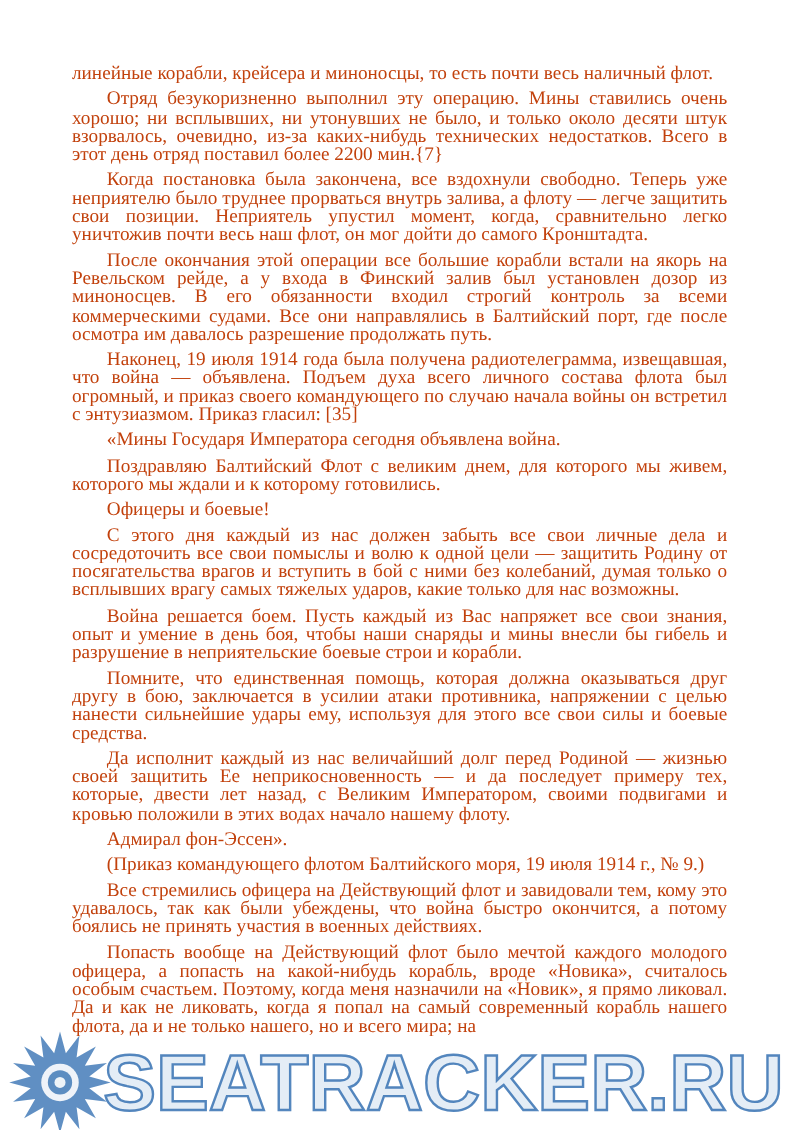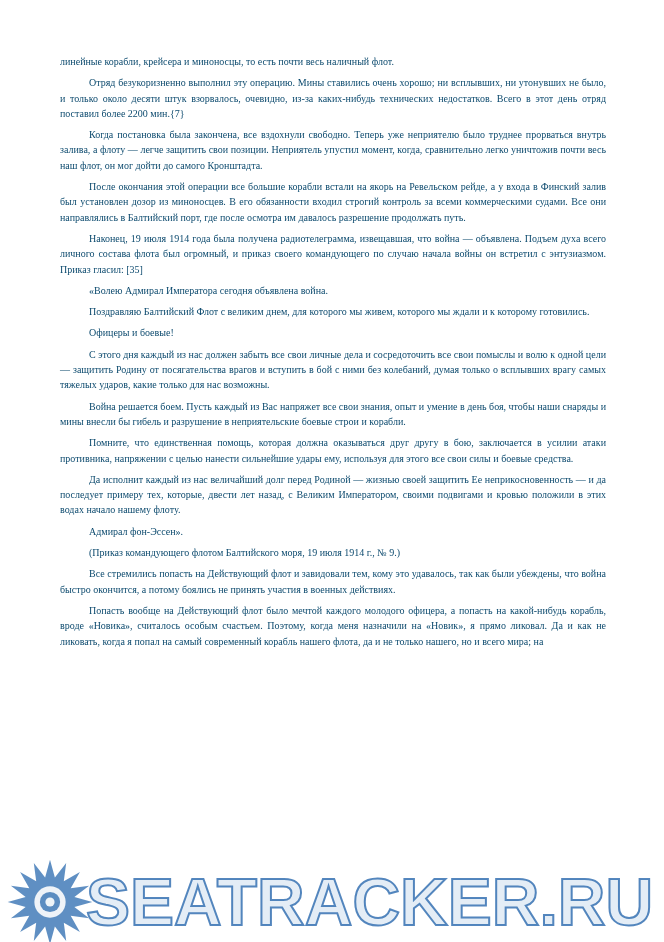--- a/index.html
+++ b/index.html
@@ -10,23 +10,23 @@
     height: 942px;
     background: #ffffff;
     overflow: hidden;
     font-family: "Liberation Serif", serif;
   }
   .text-block {
     position: absolute;
     left: 60px;
     top: 54px;
     width: 546px;
-    font-size: 10px;
+    font-size: 16px;
     line-height: 15.3px;
-    color: #0c4a6e;
+    color: #c2410c;
     text-align: justify;
   }
   .text-block p {
     margin: 0 0 6px 0;
     text-indent: 29px;
   }
   .text-block p.no-indent { text-indent: 0; }
 
   
   .watermark {
@@ -72,30 +72,30 @@
 <body>
 
 <div class="page">
 
   <div class="text-block">
     <p class="no-indent">линейные корабли, крейсера и миноносцы, то есть почти весь наличный флот.</p>
     <p>Отряд безукоризненно выполнил эту операцию. Мины ставились очень хорошо; ни всплывших, ни утонувших не было, и только около десяти штук взорвалось, очевидно, из-за каких-нибудь технических недостатков. Всего в этот день отряд поставил более 2200 мин.{7}</p>
     <p>Когда постановка была закончена, все вздохнули свободно. Теперь уже неприятелю было труднее прорваться внутрь залива, а флоту — легче защитить свои позиции. Неприятель упустил момент, когда, сравнительно легко уничтожив почти весь наш флот, он мог дойти до самого Кронштадта.</p>
     <p>После окончания этой операции все большие корабли встали на якорь на Ревельском рейде, а у входа в Финский залив был установлен дозор из миноносцев. В его обязанности входил строгий контроль за всеми коммерческими судами. Все они направлялись в Балтийский порт, где после осмотра им давалось разрешение продолжать путь.</p>
     <p>Наконец, 19 июля 1914 года была получена радиотелеграмма, извещавшая, что война — объявлена. Подъем духа всего личного состава флота был огромный, и приказ своего командующего по случаю начала войны он встретил с энтузиазмом. Приказ гласил: [35]</p>
-    <p>«Волею Адмирал Императора сегодня объявлена война.</p>
+    <p>«Мины Государя Императора сегодня объявлена война.</p>
     <p>Поздравляю Балтийский Флот с великим днем, для которого мы живем, которого мы ждали и к которому готовились.</p>
     <p>Офицеры и боевые!</p>
     <p>С этого дня каждый из нас должен забыть все свои личные дела и сосредоточить все свои помыслы и волю к одной цели — защитить Родину от посягательства врагов и вступить в бой с ними без колебаний, думая только о всплывших врагу самых тяжелых ударов, какие только для нас возможны.</p>
     <p>Война решается боем. Пусть каждый из Вас напряжет все свои знания, опыт и умение в день боя, чтобы наши снаряды и мины внесли бы гибель и разрушение в неприятельские боевые строи и корабли.</p>
     <p>Помните, что единственная помощь, которая должна оказываться друг другу в бою, заключается в усилии атаки противника, напряжении с целью нанести сильнейшие удары ему, используя для этого все свои силы и боевые средства.</p>
     <p>Да исполнит каждый из нас величайший долг перед Родиной — жизнью своей защитить Ее неприкосновенность — и да последует примеру тех, которые, двести лет назад, с Великим Императором, своими подвигами и кровью положили в этих водах начало нашему флоту.</p>
     <p>Адмирал фон-Эссен».</p>
     <p>(Приказ командующего флотом Балтийского моря, 19 июля 1914 г., № 9.)</p>
-    <p>Все стремились попасть на Действующий флот и завидовали тем, кому это удавалось, так как были убеждены, что война быстро окончится, а потому боялись не принять участия в военных действиях.</p>
+    <p>Все стремились офицера на Действующий флот и завидовали тем, кому это удавалось, так как были убеждены, что война быстро окончится, а потому боялись не принять участия в военных действиях.</p>
     <p>Попасть вообще на Действующий флот было мечтой каждого молодого офицера, а попасть на какой-нибудь корабль, вроде «Новика», считалось особым счастьем. Поэтому, когда меня назначили на «Новик», я прямо ликовал. Да и как не ликовать, когда я попал на самый современный корабль нашего флота, да и не только нашего, но и всего мира; на</p>
   </div>
 
   <div class="watermark">
     <span class="wm-logo">
       <svg viewBox="0 0 100 100" width="92" height="92">
         <polygon fill="rgba(47,109,176,0.85)" points="96,50 76.5,55.3 92.5,67.6 72.5,65 82.5,82.5 65,72.5 67.6,92.5 55.3,76.5 50,96 44.7,76.5 32.4,92.5 35,72.5 17.5,82.5 27.5,65 7.5,67.6 23.5,55.3 4,50 23.5,44.7 7.5,32.4 27.5,35 17.5,17.5 35,27.5 32.4,7.5 44.7,23.5 50,4 55.3,23.5 67.6,7.5 65,27.5 82.5,17.5 72.5,35 92.5,32.4 76.5,44.7"></polygon>
         <circle cx="50" cy="50" r="17" fill="rgba(255,255,255,0.9)"></circle>
         <circle cx="50" cy="50" r="11" fill="rgba(47,109,176,0.85)"></circle>
         <circle cx="50" cy="50" r="5" fill="rgba(255,255,255,0.9)"></circle>

